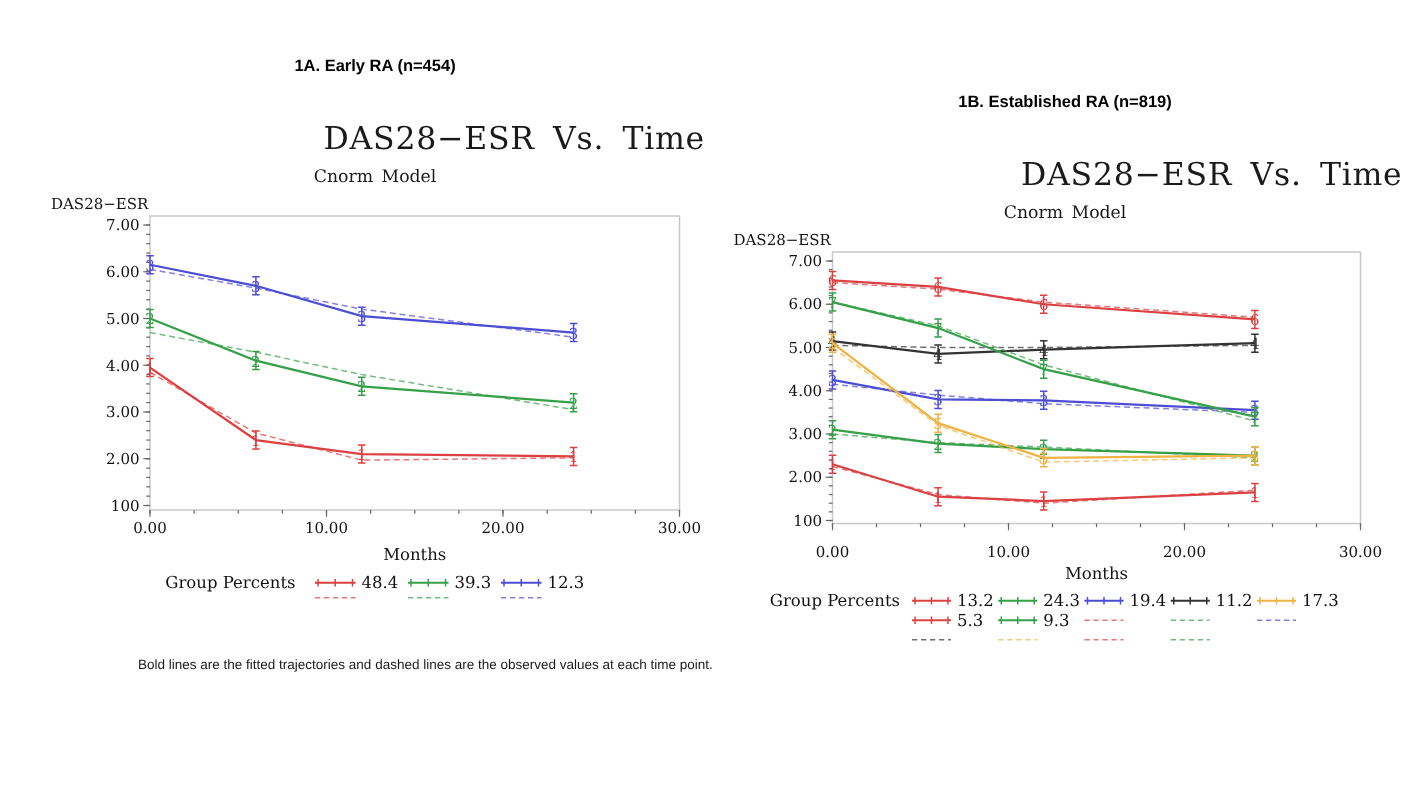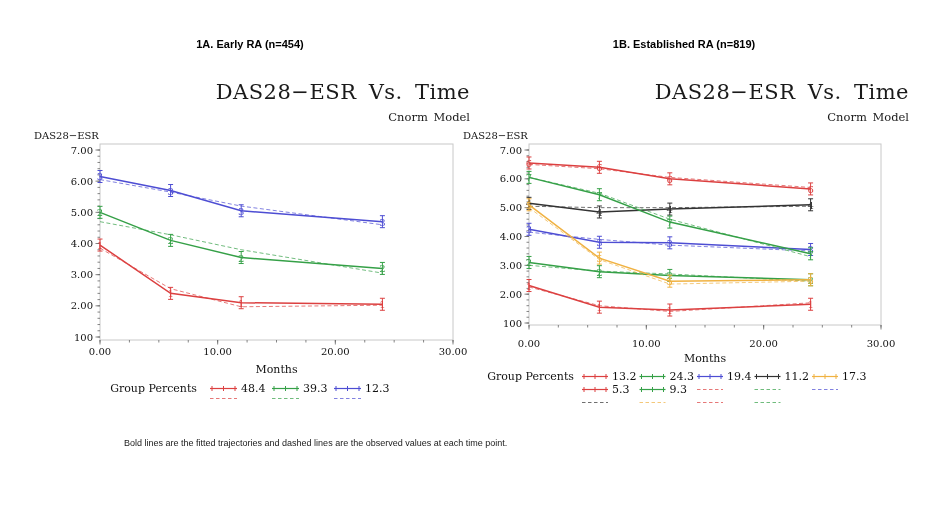--- a/index.html
+++ b/index.html
@@ -1,34 +1,34 @@
 <!DOCTYPE html>
 <html><head>
 <meta charset="utf-8">
 <style>
   html,body{margin:0;padding:0;background:#fff;}
   .page{position:relative;width:939px;height:528px;background:#ffffff;overflow:hidden;
         font-family:"DejaVu Serif", serif;color:#111;}
   .panel{position:absolute;top:30px;height:400px;}
   .panel-a{left:30px;width:440px;}
-  .panel-b{left:459px;width:450px;}
+  .panel-b{left:485px;width:450px;margin-top:24px;}
   .hdr{position:absolute;top:8px;left:0;right:0;text-align:center;
        font-family:"Liberation Sans",sans-serif;font-weight:bold;font-size:11px;color:#000;}
   .ctitle{position:absolute;top:50px;left:0;right:0;text-align:right;
           font-size:21px;letter-spacing:.5px;word-spacing:5px;color:#1a1a1a;}
-  .csub{position:absolute;top:80px;left:0;right:0;text-align:right;
+  .csub{position:absolute;top:80px;left:0;right:0;text-align:center;
         font-size:11.5px;word-spacing:2px;color:#1a1a1a;}
   svg.chart{position:absolute;top:96px;left:0;}
   svg.chart text{font-family:"DejaVu Serif",serif;fill:#111;}
   .t10{font-size:10px;} .t11{font-size:11px;}
   .mid{text-anchor:middle;} .end{text-anchor:end;}
   .tick{stroke:#666;stroke-width:.8;}
   .plotbox{fill:none;stroke:#c8c8c8;stroke-width:1;}
   .footnote{position:absolute;left:92px;top:438px;
-            font-family:"Liberation Sans",sans-serif;font-size:9px;color:#1a1a1a;margin-left:32px;}
+            font-family:"Liberation Sans",sans-serif;font-size:9px;color:#1a1a1a;}
 </style>
 </head>
 <body>
 
 <div class="page">
 
   <section class="panel panel-a">
     <div class="hdr">1A. Early RA (n=454)</div>
     <div class="ctitle">DAS28−ESR Vs. Time</div>
     <div class="csub">Cnorm Model</div>

